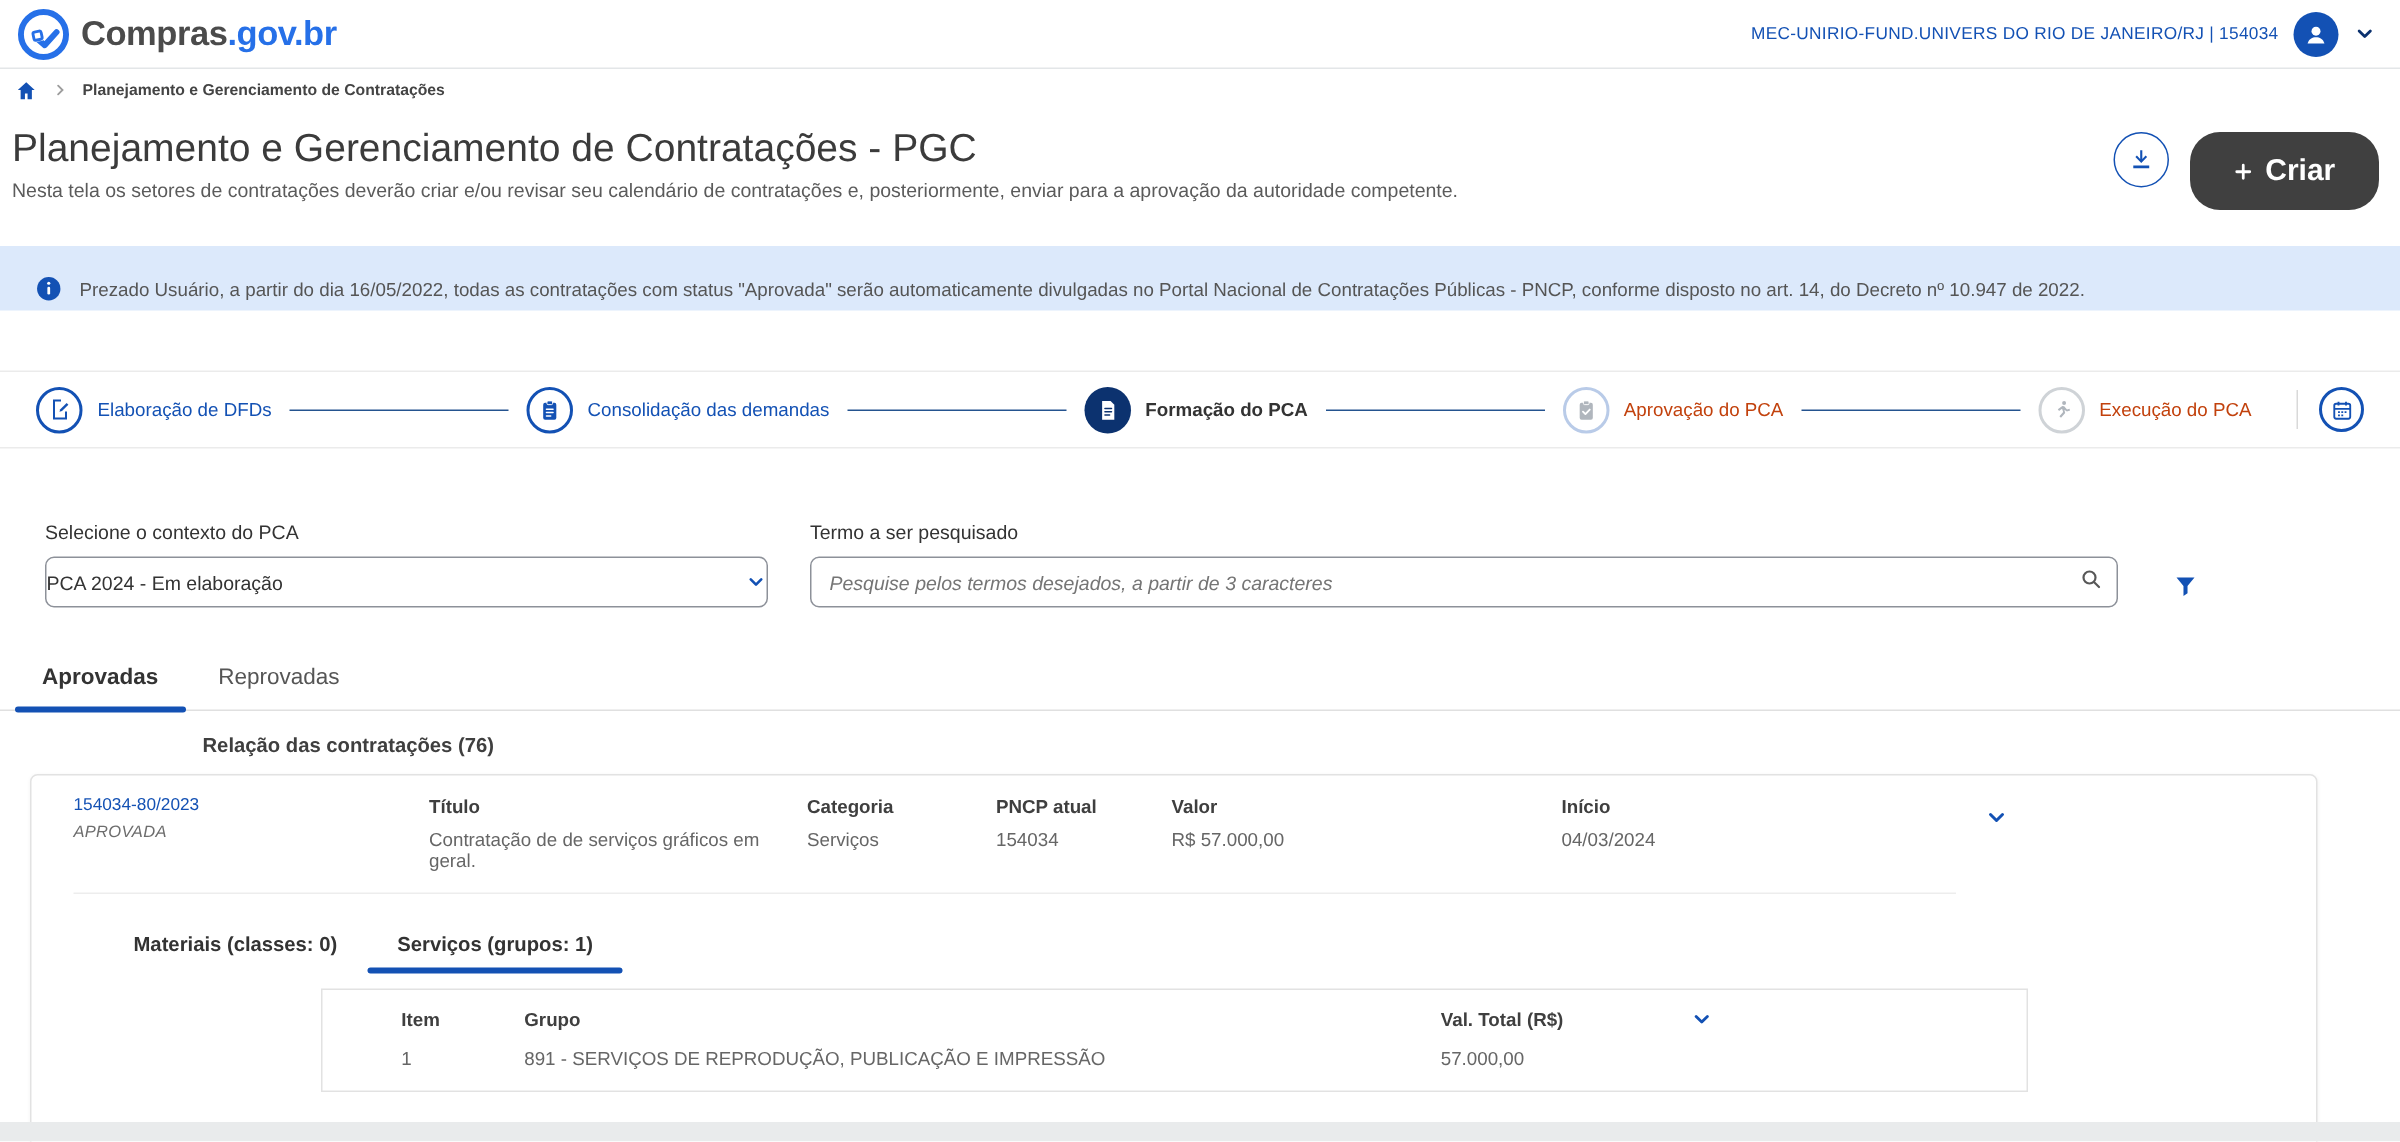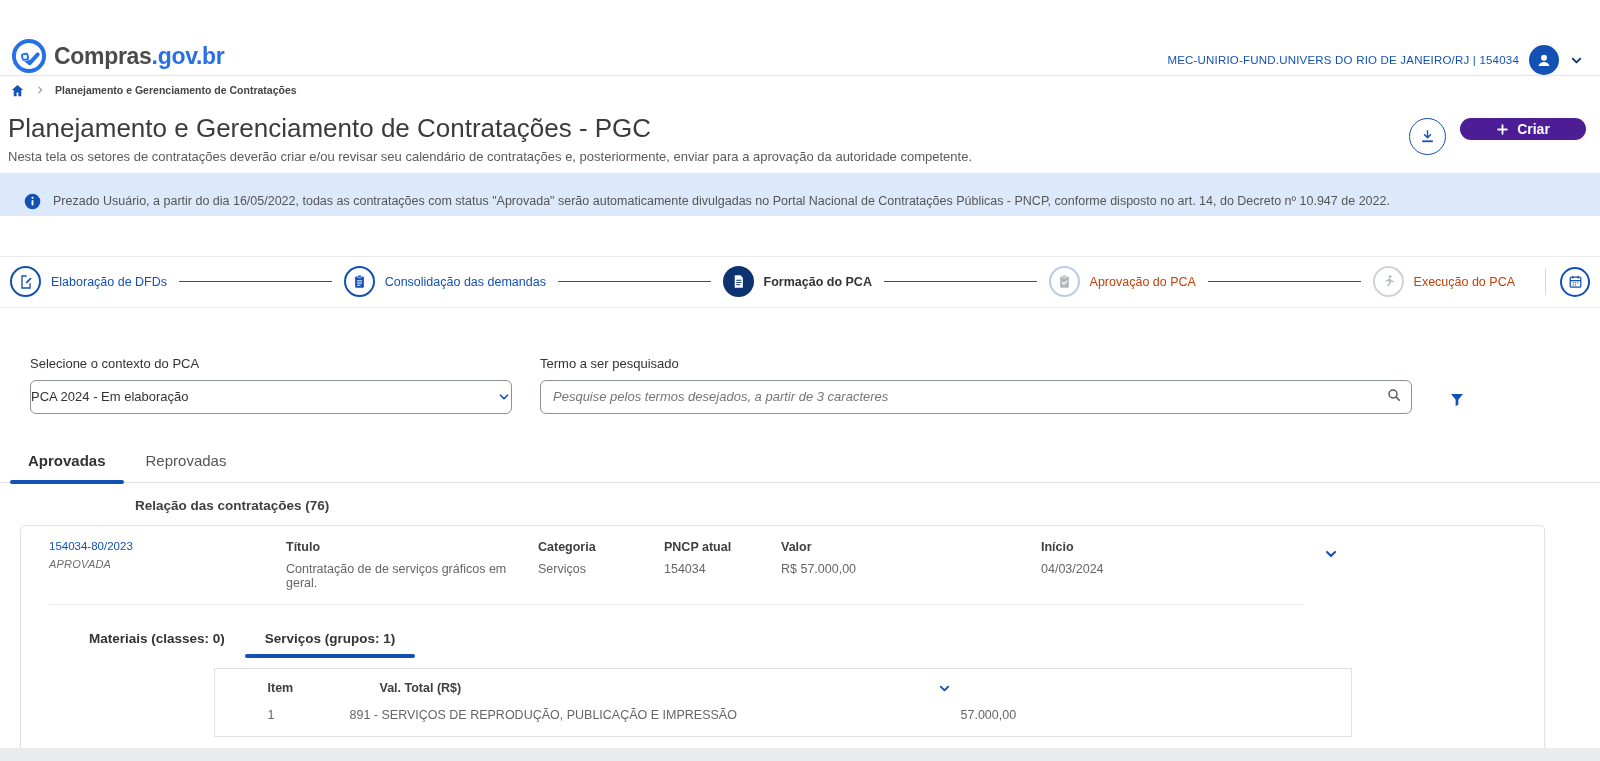--- a/index.html
+++ b/index.html
@@ -5,48 +5,48 @@
   * { margin:0; padding:0; box-sizing:border-box; }
   html,body { width:1600px; }
   body {
     font-family:"Liberation Sans", sans-serif;
     background:#ffffff; color:#333;
     width:1600px; height:761px; overflow:hidden; position:relative;
   }
   svg { display:block; }
 
   
-  .hdr { height:32px; display:flex; align-items:flex-end; padding:0 16px 0 10px; border-bottom:1px solid #e3e6e8;margin-top:44px; }
+  .hdr { height:46px; display:flex; align-items:center; padding:0 16px 0 10px; border-bottom:1px solid #e3e6e8; }
   .logo { display:flex; align-items:center; gap:6px; cursor:pointer; }
   .logo-text { font-size:23px; font-weight:700; color:#4b4b4b; letter-spacing:-0.3px; }
   .logo-text .gov { color:#2670e8; }
   .hdr-right { margin-left:auto; display:flex; align-items:center; gap:10px; }
   .org-name { color:#1351b4; font-size:11.5px; letter-spacing:.2px; }
   .avatar { width:30px; height:30px; border-radius:50%; background:#1351b4; display:flex; align-items:center; justify-content:center; cursor:pointer; }
   .hdr-caret { color:#0c326f; cursor:pointer; }
 
   
   .crumbs { height:28px; display:flex; align-items:center; gap:10px; padding:0 10px; }
   .crumb-sep { color:#9e9e9e; }
   .crumb-cur { font-size:10.5px; font-weight:700; color:#444; cursor:default; }
 
   
   .titlebar { display:flex; padding:10px 14px 0 8px; }
   .title-texts h1 { font-size:26px; font-weight:500; color:#3b3b3b; line-height:1.15; }
   .title-texts p { font-size:13px; color:#5b5b5b; margin-top:5px; }
   .title-actions { margin-left:auto; display:flex; align-items:flex-start; gap:14px; padding-top:4px; }
   .btn-download { width:37px; height:37px; border-radius:50%; background:#fff; border:1px solid #1351b4; color:#1351b4; display:flex; align-items:center; justify-content:center; cursor:pointer; }
-  .btn-create { height:22px; min-width:126px; border-radius:20px; border:none; background:#4c1d95; color:#fff; font-weight:700; font-size:14px; display:flex; align-items:center; justify-content:center; gap:8px; cursor:pointer; font-family:"Liberation Sans",sans-serif; padding:0 22px; }
-
-  
-  .alert { margin-top:9px; background:#dce9fb; min-height:31px; display:flex; align-items:center; gap:12px; padding:20px 14px 6px 24px; }
+  .btn-create { height:52px; min-width:126px; border-radius:20px; border:none; background:#404040; color:#fff; font-weight:700; font-size:20px; display:flex; align-items:center; justify-content:center; gap:8px; cursor:pointer; font-family:"Liberation Sans",sans-serif; padding:0 22px; }
+
+  
+  .alert { margin-top:24px; background:#dce9fb; min-height:31px; display:flex; align-items:center; gap:12px; padding:20px 14px 6px 24px; }
   .alert-text { font-size:12.5px; color:#555; }
 
   
-  .stepper { margin-top:40px; border-top:1px solid #ebebeb; border-bottom:1px solid #ebebeb; height:52px; display:flex; align-items:center; padding:0 10px; }
+  .stepper { margin-top:40px; border-top:1px solid #ebebeb; border-bottom:1px solid #ebebeb; height:52px; display:flex; align-items:center; padding:0 24px; }
   .step { display:flex; align-items:center; gap:10px; cursor:pointer; white-space:nowrap; }
   .step-circ { width:31px; height:31px; border-radius:50%; display:flex; align-items:center; justify-content:center; flex:0 0 auto; }
   .step-label { font-size:12.5px; color:#1351b4; }
   .step.enabled .step-circ { border:2px solid #1351b4; color:#1351b4; background:#fff; }
   .step.active .step-circ { background:#0c326f; color:#fff; border:none; }
   .step.active .step-label { color:#333; font-weight:700; }
   .step.dis-blue .step-circ { border:2px solid #b9cbe8; color:#b0b6bd; background:#fff; }
   .step.dis-gray .step-circ { border:2px solid #cfd3d7; color:#b0b6bd; background:#fff; }
   .step.dis-blue .step-label, .step.dis-gray .step-label { color:#c2410c; }
   .step-line { flex:1 1 0; height:0; border-top:1.6px solid #24538f; margin:0 12px; min-width:40px; }
@@ -335,20 +335,21 @@
   <div class="c-divider"></div>
 
   <div class="subtabs">
     <div class="subtab">Materiais (classes: 0)</div>
     <div class="subtab active">Serviços (grupos: 1)</div>
   </div>
 
   <div class="items-table">
     <div class="it-grid">
       <div class="it-head it-cell-item">Item</div>
+      <div class="it-head">Grupo</div>
       <div class="it-head it-head-val">Val. Total (R$)</div>
       <div class="it-caret">
         <svg width="15" height="15" viewBox="0 0 24 24" fill="none" stroke="currentColor" stroke-width="3" stroke-linecap="round" stroke-linejoin="round">
             <polyline points="6 9 12 15 18 9"></polyline>
           </svg>
       </div>
     </div>
     <div class="it-grid it-row">
       <div class="it-cell it-cell-item">1</div>
       <div class="it-cell">891 - SERVIÇOS DE REPRODUÇÃO, PUBLICAÇÃO E IMPRESSÃO</div>

